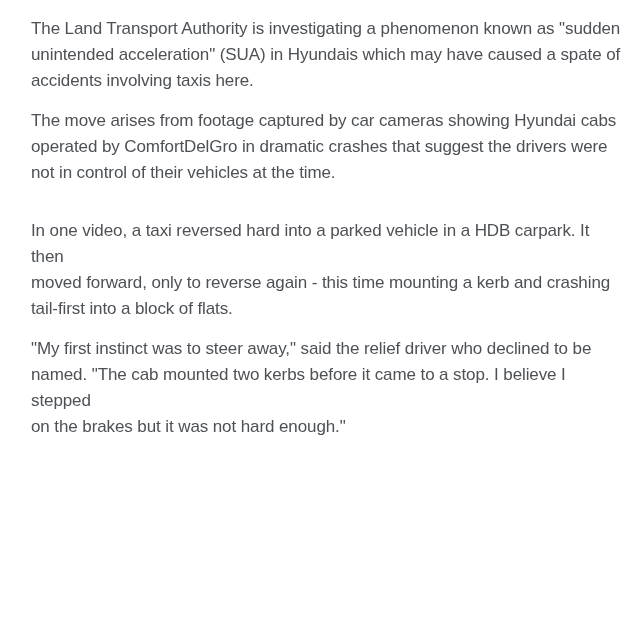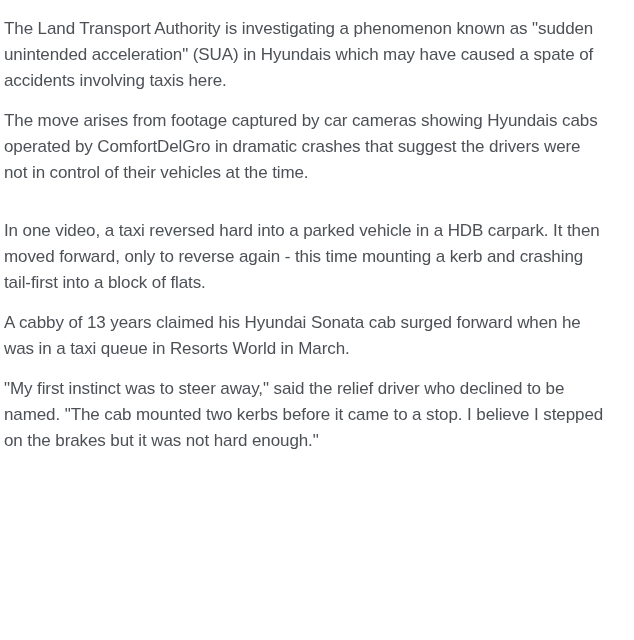--- a/index.html
+++ b/index.html
@@ -8,21 +8,21 @@
   }
   body {
     width: 634px;
     height: 640px;
     background: #ffffff;
     overflow: hidden;
   }
   .article {
     box-sizing: border-box;
     width: 634px;
-    padding: 16px 10px 0 4px;
+    padding: 16px 10px 0 31px;
     font-family: "Liberation Sans", "DejaVu Sans", sans-serif;
     font-size: 17px;
     line-height: 26px;
     letter-spacing: -0.1px;
     color: #4d5156;
   }
   .article p {
     margin: 0 0 14px 0;
     white-space: pre-line; 
   }
@@ -30,24 +30,22 @@
     margin-top: 32px; 
   }
 </style>
 </head>
 <body>
 
 <main class="article">
   <p>The Land Transport Authority is investigating a phenomenon known as "sudden
 unintended acceleration" (SUA) in Hyundais which may have caused a spate of
 accidents involving taxis here.</p>
-  <p>The move arises from footage captured by car cameras showing Hyundais cabs
+  <p>The move arises from footage captured by car cameras showing Hyundai cabs
 operated by ComfortDelGro in dramatic crashes that suggest the drivers were
 not in control of their vehicles at the time.</p>
   <p class="extra-gap">In one video, a taxi reversed hard into a parked vehicle in a HDB carpark. It then
 moved forward, only to reverse again - this time mounting a kerb and crashing
 tail-first into a block of flats.</p>
-  <p>A cabby of 13 years claimed his Hyundai Sonata cab surged forward when he
-was in a taxi queue in Resorts World in March.</p>
   <p>"My first instinct was to steer away," said the relief driver who declined to be
 named. "The cab mounted two kerbs before it came to a stop. I believe I stepped
 on the brakes but it was not hard enough."</p>
 </main>
 
 </body></html>

